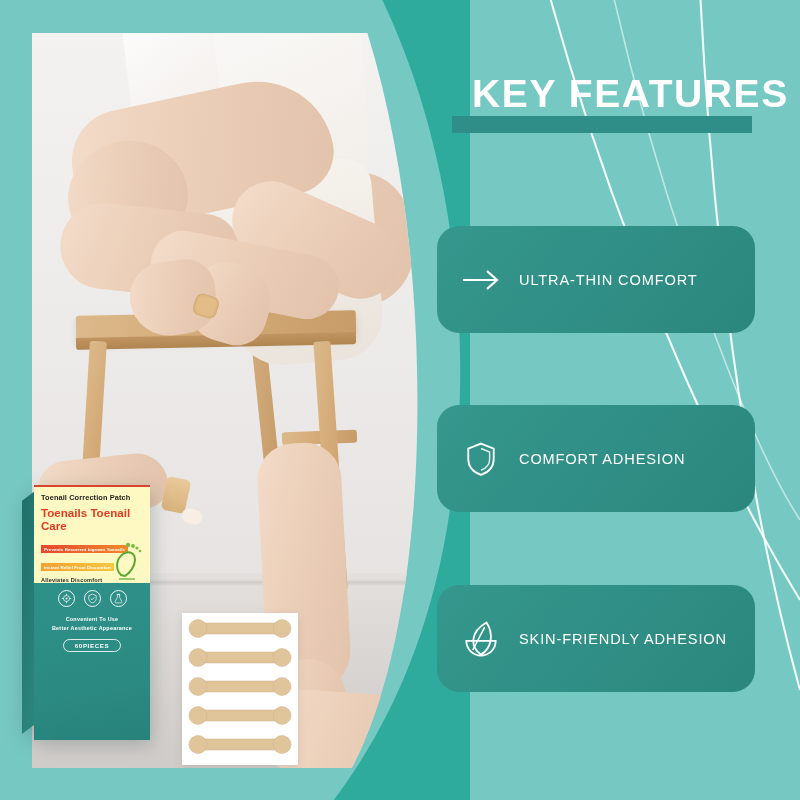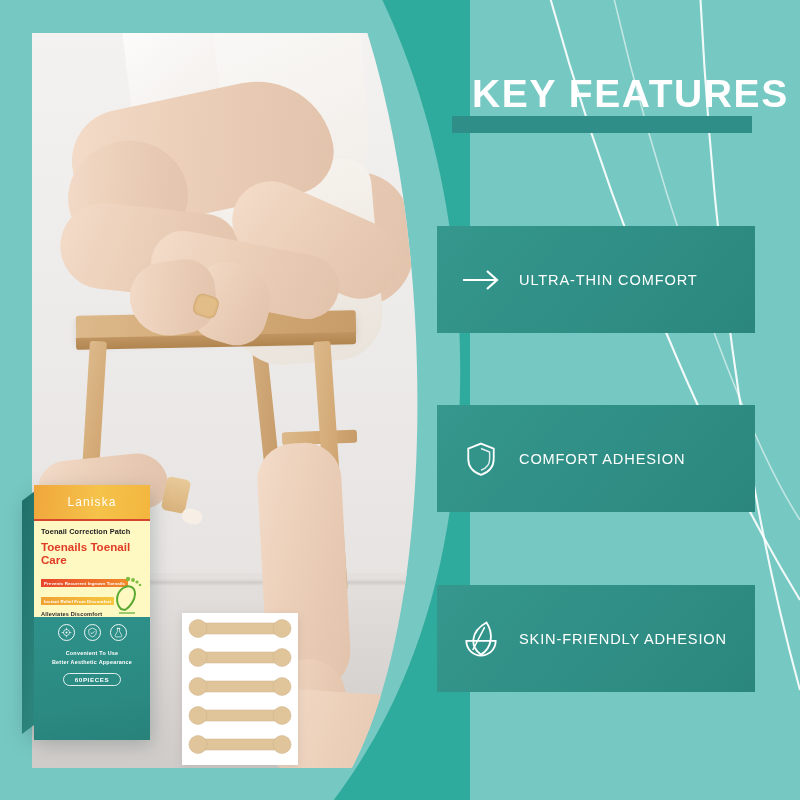--- a/index.html
+++ b/index.html
@@ -114,21 +114,21 @@
 
   
   #heading-wrap { position:absolute; left:452px; top:74px; }
   #heading-underline { position:absolute; left:0px; top:42px; width:300px; height:17px; background:#2f8f88; }
   #heading { position:relative; color:#ffffff; font-size:39px; font-weight:700; letter-spacing:1.6px; line-height:1;margin-left:20px; }
 
   .feature-card {
     position:absolute;
     left:437px; width:318px; height:107px;
     background:linear-gradient(130deg,#35978d 0%,#2f8e85 55%,#2b877e 100%);
-    display:flex; align-items:center; padding-left:22px;
+    display:flex; align-items:center; padding-left:22px;border-radius:22px;
   }
   #card-0 { top:226px; }
   #card-1 { top:405px; }
   #card-2 { top:585px; }
   .card-icon { width:44px; height:44px; flex:0 0 44px; display:flex; align-items:center; justify-content:center; }
   .card-label { color:#ffffff; font-size:14.6px; letter-spacing:.85px; font-weight:400; margin-left:16px; }
 </style>
 </head>
 <body>
 
@@ -225,23 +225,20 @@
         </g>
       </svg>
     </div>
   </div>
 </div>
 
 <div id="product-box">
   <div id="box-side"></div>
   <div id="box-face">
 
-    <div id="box-brandband">
-      <span id="box-brand">Laniska</span>
-    </div>
     <div id="box-redline"></div>
 
     <div id="box-white">
       <div id="box-sub">Toenail Correction Patch</div>
       <div id="box-title">Toenails Toenail Care</div>
       <div id="box-tags">
         <div class="box-tag" id="tag1">Prevents Recurrent Ingrown Toenails</div>
         <div class="box-tag" id="tag2">Instant Relief From Discomfort</div>
       </div>
       <div id="box-alleviate">Alleviates Discomfort</div>

